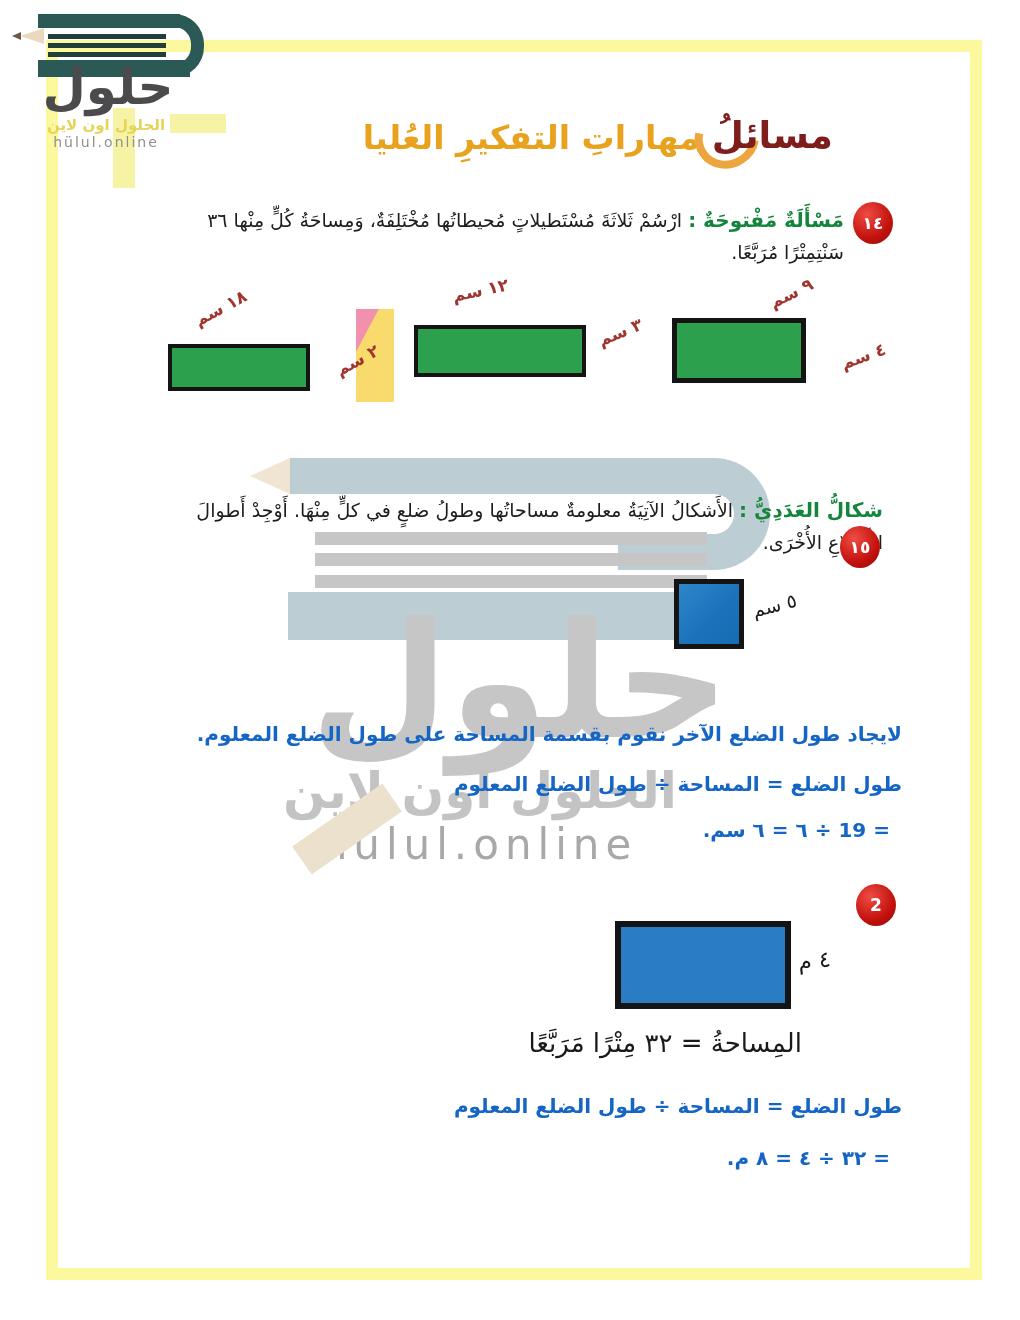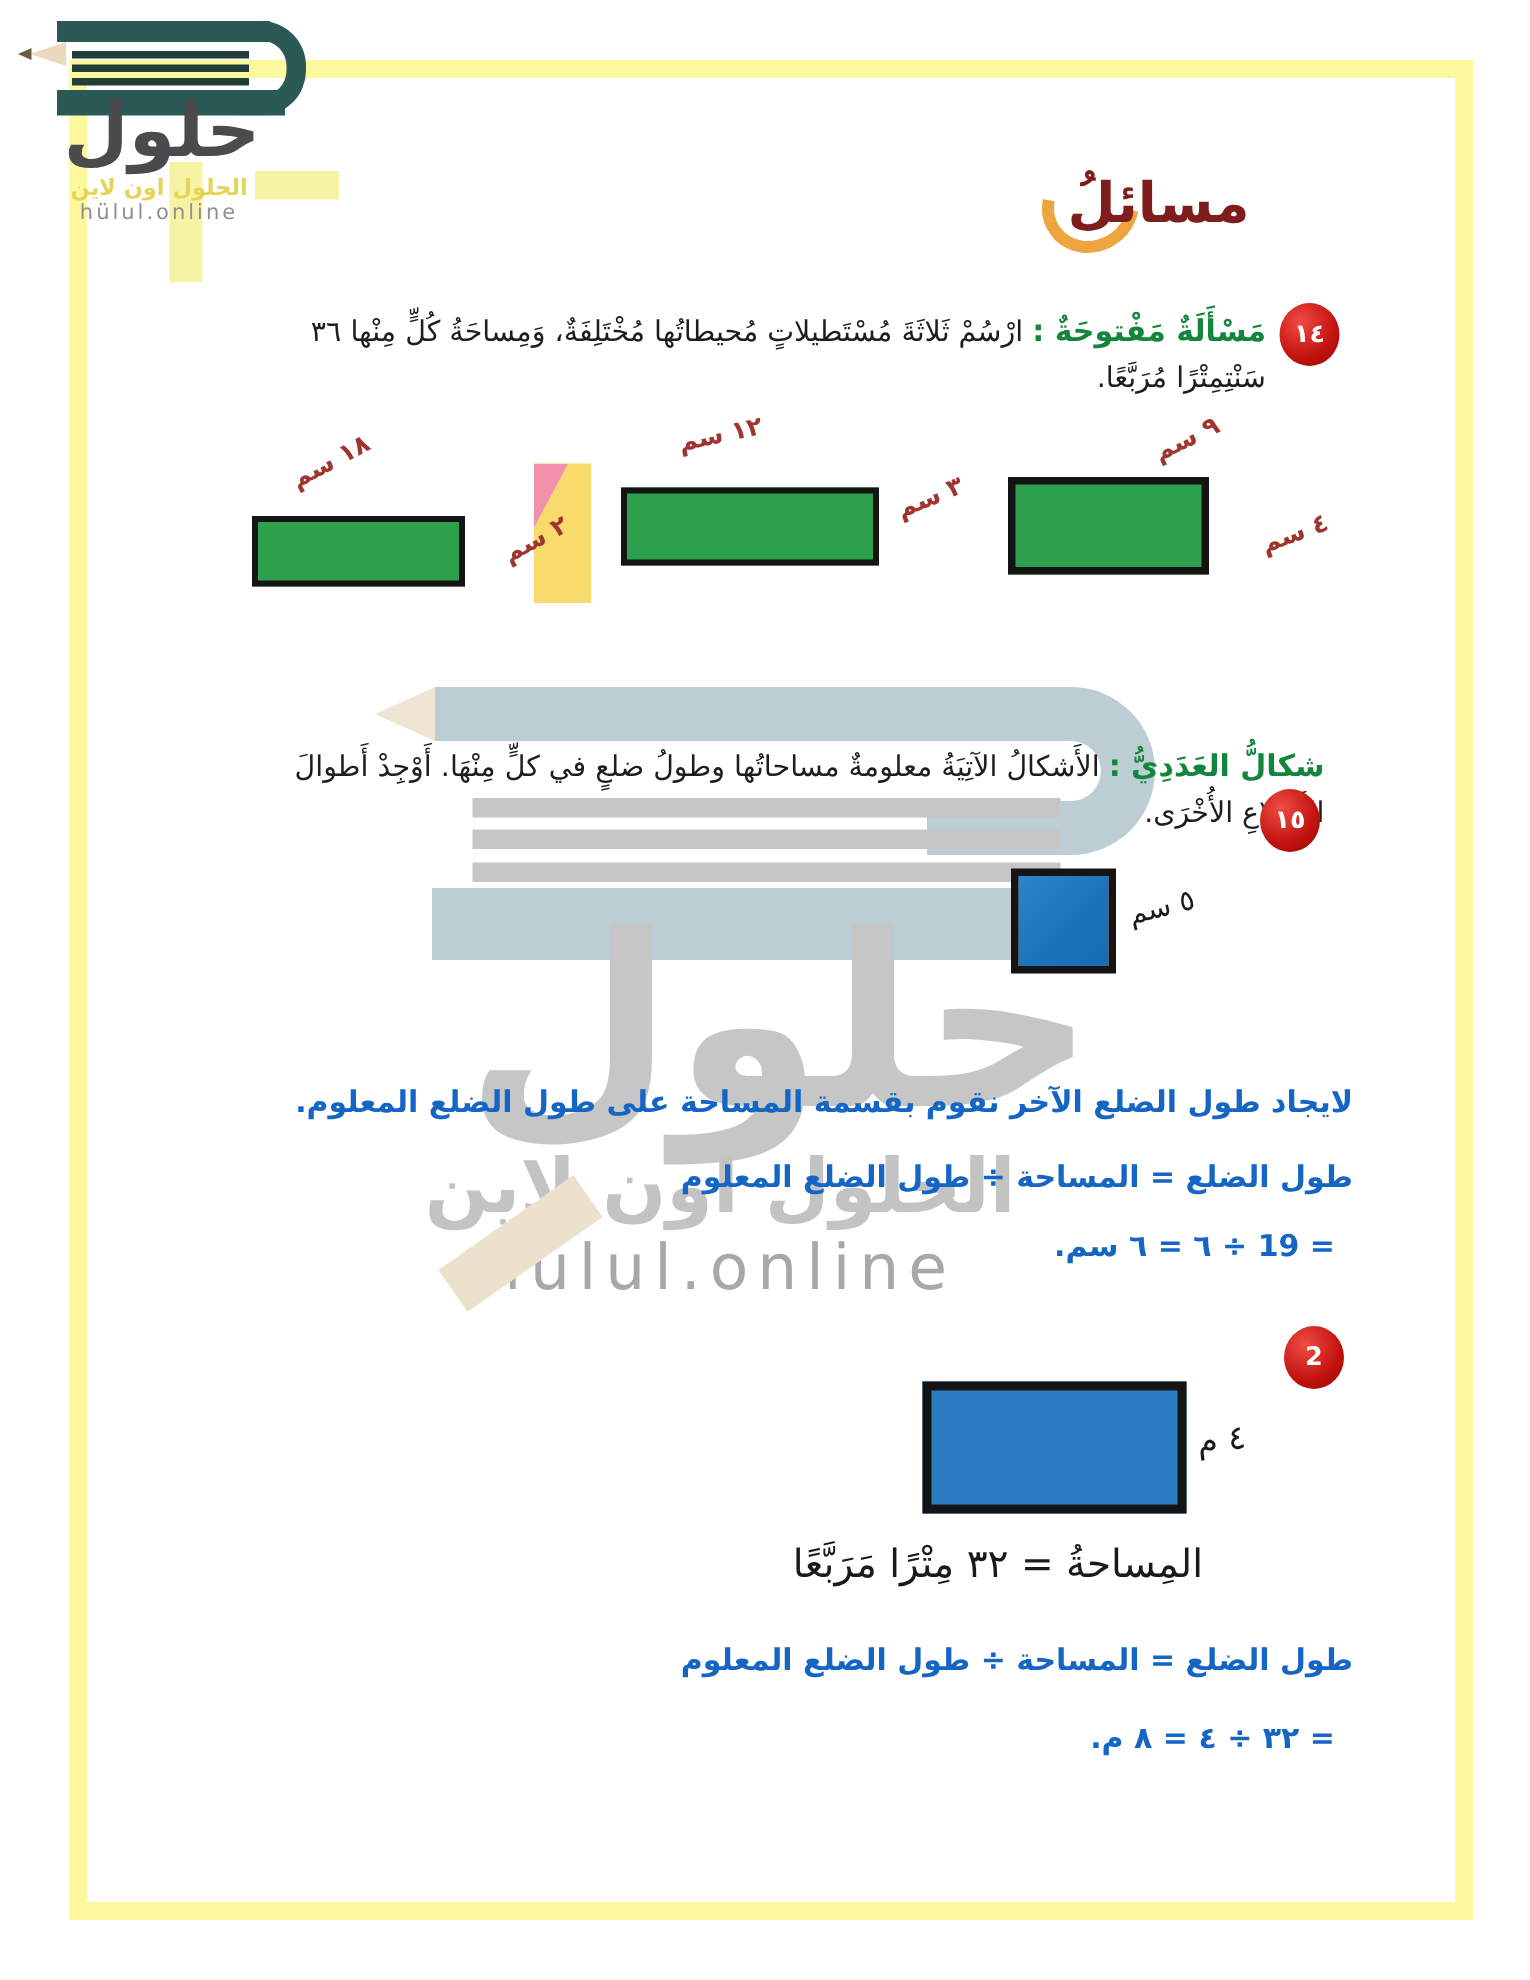--- a/index.html
+++ b/index.html
@@ -141,20 +141,21 @@
     <div class="domain">hülul.online</div>
   </div>
 
   <div class="content">
 
     <div class="header-title">
       <span class="title-red-wrap">
         <span class="crescent"></span>
         <span class="title-red">مسائلُ</span>
       </span>
+      <span class="title-orange">مهاراتِ التفكيرِ العُليا</span>
     </div>
 
     <div class="badge badge14">١٤</div>
     <div class="line rtl p14-line">
       <span class="lbl-green">مَسْأَلَةٌ مَفْتوحَةٌ :</span>
       <span>ارْسُمْ ثَلاثَةَ مُسْتَطيلاتٍ مُحيطاتُها مُخْتَلِفَةٌ، وَمِساحَةُ كُلٍّ مِنْها ٣٦ سَنْتِمِتْرًا مُرَبَّعًا.</span>
     </div>
 
     <div class="grect r1"></div>
     <div class="dim w1 rtl">١٨ سم</div>

